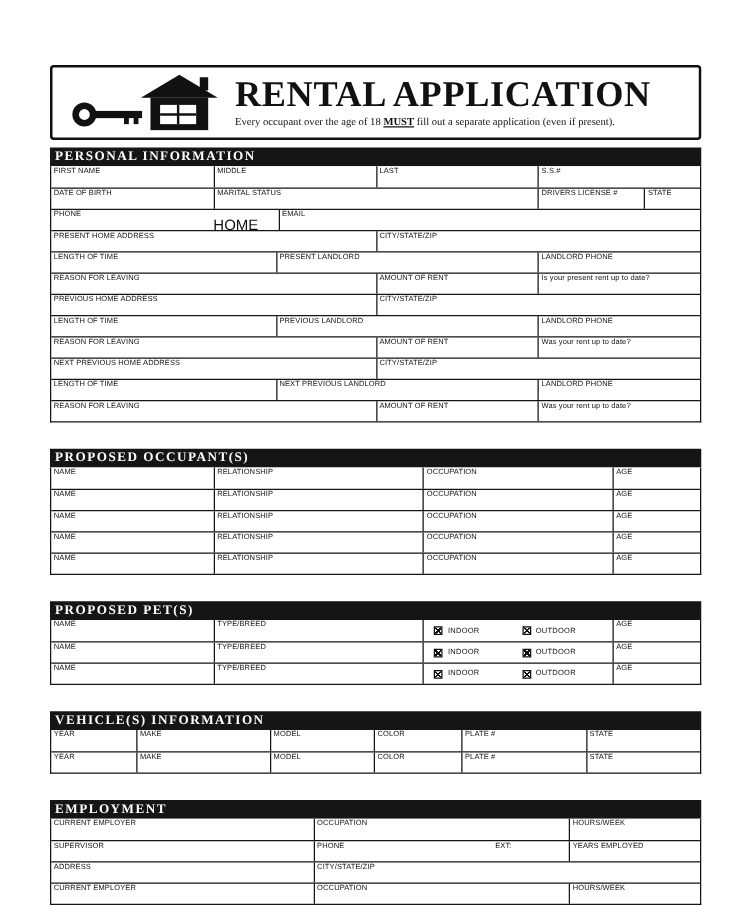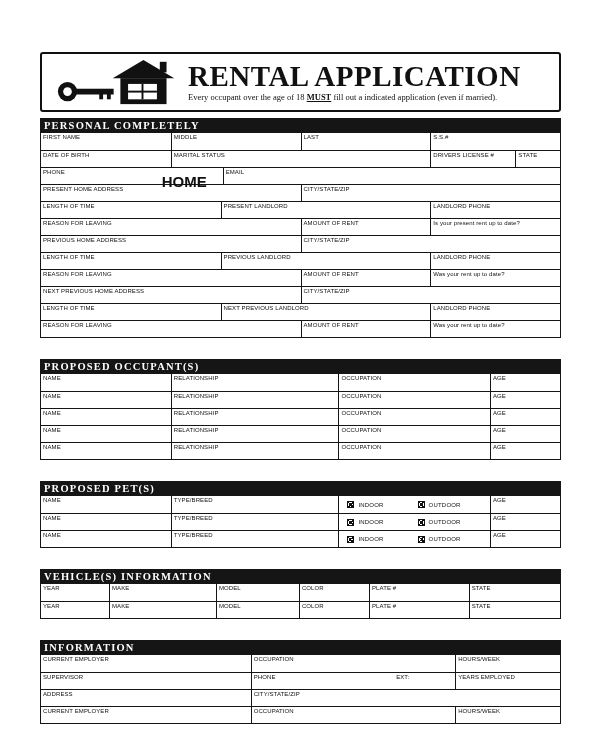--- a/index.html
+++ b/index.html
@@ -18,21 +18,21 @@
   .bar.first { margin-top: 0; }
 
   .grid { border: 1px solid #151515; border-top: none; background: #fff; }
   .row { display: flex; height: 17px; }
   .row + .row { border-top: 1px solid #151515; }
   .cell { position: relative; border-left: 1px solid #151515; }
   .cell:first-child { border-left: none; }
   .fill { flex: 1; }
 
   .lb { position: absolute; top: 1px; left: 2px; font-size: 6px; line-height: 1; letter-spacing: 0.1px; white-space: nowrap; }
-  .big { position: absolute; top: 5px; right: 16px; font-weight: bold; font-size: 15px; }
+  .big { position: absolute; top: 5px; right: 16px; font-weight: normal; font-size: 12px; }
   .pos47 { left: 47%; } .pos71 { left: 71%; }
 
   .c25 { width: 25%; } .c35 { width: 35%; } .c40 { width: 40%; } .c50 { width: 50%; }
   .c131 { width: 13.1%; } .c135 { width: 13.5%; } .c160 { width: 16%; } .c164 { width: 16.4%; }
   .c192 { width: 19.2%; } .c206 { width: 20.6%; } .c292 { width: 29.2%; } .c323 { width: 32.3%; }
   .c346 { width: 34.6%; } .c394 { width: 39.4%; } .c404 { width: 40.4%; }
 
   .cbwrap { display: flex; align-items: center; padding-left: 8px; gap: 34px; }
   .cb-group { display: flex; align-items: center; gap: 4px; }
   .checkbox { width: 7px; height: 7px; border: 1px solid #111; background:
@@ -56,25 +56,25 @@
         <polygon points="60,22 92,3 124,22" fill="#111"></polygon>
         <rect x="109" y="5" width="7" height="11" fill="#111"></rect>
         <rect x="68" y="22" width="48" height="27" fill="#111"></rect>
         <rect x="76" y="28" width="30" height="16" fill="#fff"></rect>
         <line x1="91" y1="28" x2="91" y2="44" stroke="#111" stroke-width="2"></line>
         <line x1="76" y1="36" x2="106" y2="36" stroke="#111" stroke-width="2"></line>
       </svg>
     </div>
     <div class="header-text">
       <div class="title">RENTAL APPLICATION</div>
-      <div class="sub"><span>Every occupant over the age of 18 </span><b>MUST</b><span> fill out a indicated application (even if married).</span></div>
-    </div>
-  </div>
-
-  <div class="bar first">PERSONAL COMPLETELY</div>
+      <div class="sub"><span>Every occupant over the age of 18 </span><b>MUST</b><span> fill out a separate application (even if present).</span></div>
+    </div>
+  </div>
+
+  <div class="bar first">PERSONAL INFORMATION</div>
   <div class="grid">
     <div class="row">
       <div class="cell c25">
           <span class="lb">FIRST NAME</span>
         </div>
       <div class="cell c25">
           <span class="lb">MIDDLE</span>
         </div>
       <div class="cell c25">
           <span class="lb">LAST</span>
@@ -376,21 +376,21 @@
         </div>
       <div class="cell c192">
           <span class="lb">PLATE #</span>
         </div>
       <div class="cell fill">
           <span class="lb">STATE</span>
         </div>
     </div>
   </div>
 
-  <div class="bar">INFORMATION</div>
+  <div class="bar">EMPLOYMENT</div>
   <div class="grid">
     <div class="row">
       <div class="cell c404">
           <span class="lb">CURRENT EMPLOYER</span>
         </div>
       <div class="cell c394">
           <span class="lb">OCCUPATION</span>
         </div>
       <div class="cell fill">
           <span class="lb">HOURS/WEEK</span>

